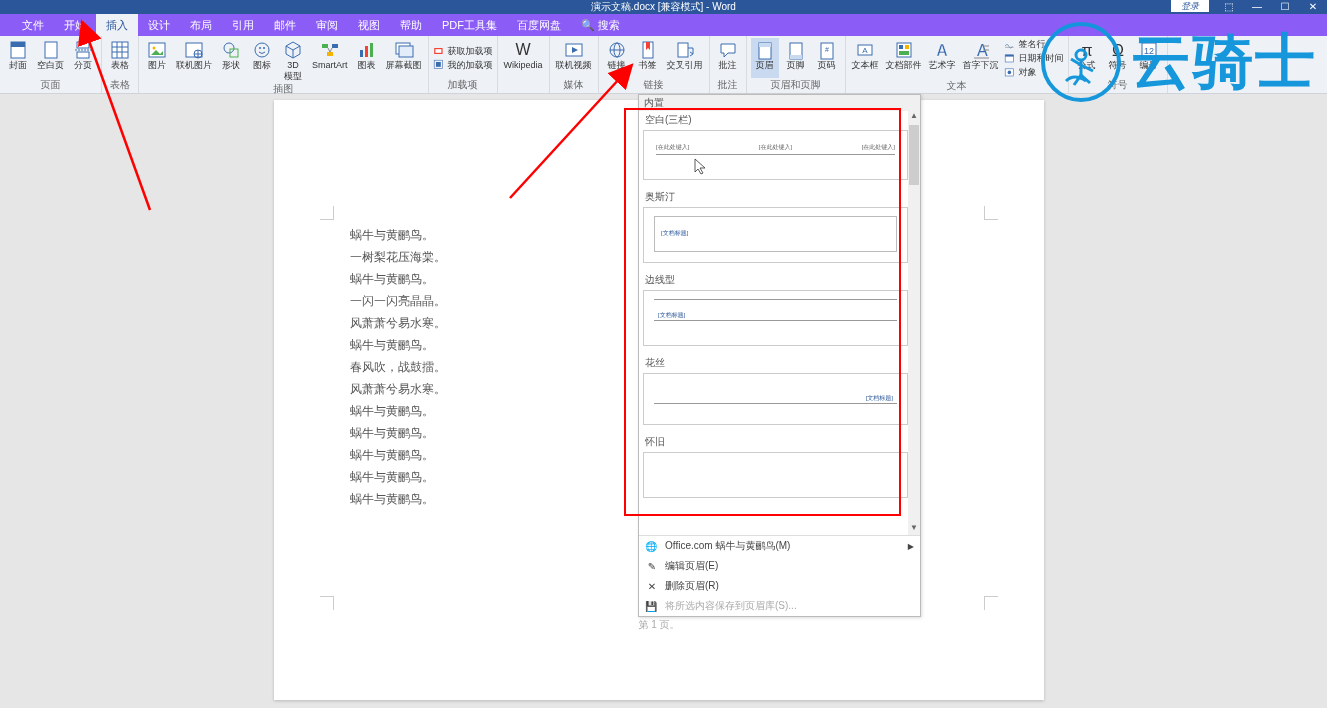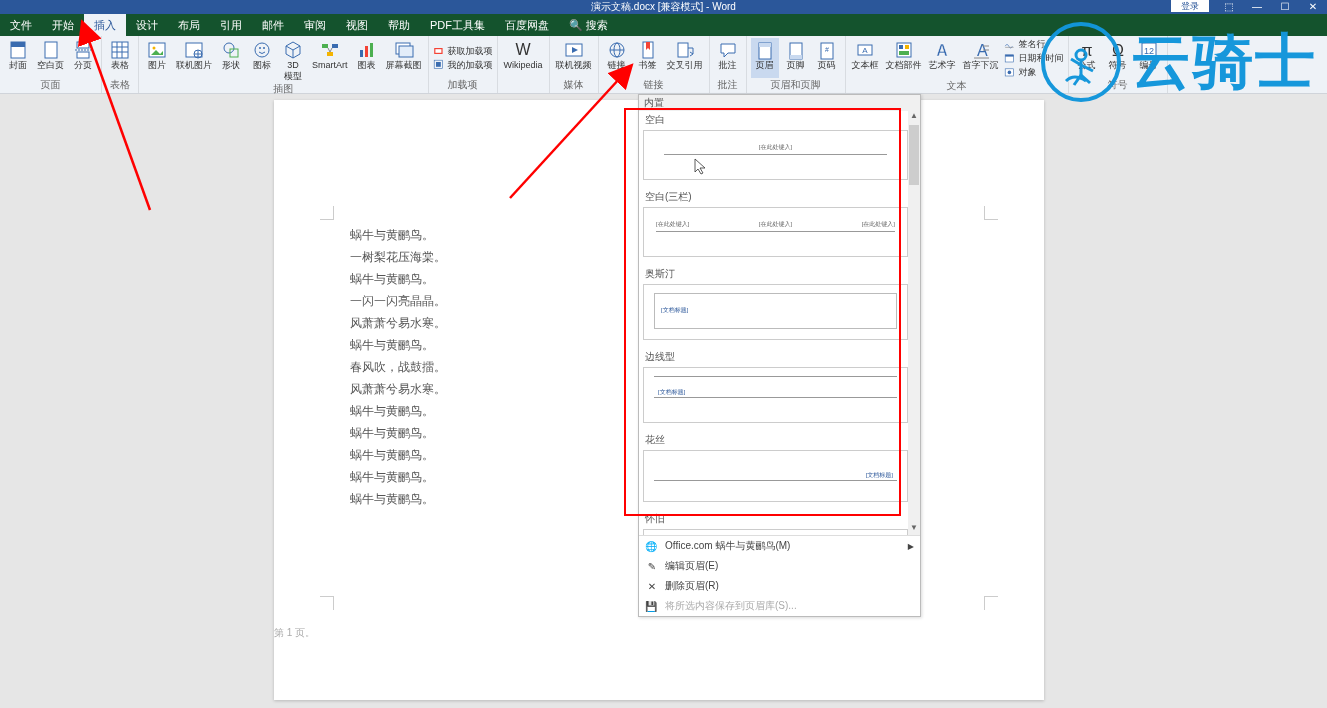--- a/index.html
+++ b/index.html
@@ -1,22 +1,22 @@
 <!DOCTYPE html>
 <html><head>
 <meta charset="utf-8">
 <style>
 *{margin:0;padding:0;box-sizing:border-box;font-family:"Microsoft YaHei",SimSun,sans-serif;}
 body{width:1327px;height:708px;background:#e6e6e6;position:relative;overflow:hidden;}
 .titlebar{height:14px;background:#2b579a;display:flex;align-items:center;justify-content:center;position:relative;}
 .titlebar .title{color:#fff;font-size:10px;}
 .titlebar .sysbtns{position:absolute;right:0;top:0;display:flex;}
 .titlebar .sysbtn{width:28px;height:14px;text-align:center;color:#fff;font-size:10px;line-height:14px;}
-.titlebar .login{width:38px;height:12px;background:#fff;color:#2b579a;font-size:9px;text-align:center;line-height:12px;margin-right:6px;}
-.tabbar{height:22px;background:#14532d;display:flex;align-items:center;padding-left:0;}
+.titlebar .login{width:38px;height:12px;background:#fff;color:#2b579a;font-size:9px;text-align:center;line-height:12px;margin-right:6px;font-style:italic;}
+.tabbar{height:22px;background:#8b5cf6;display:flex;align-items:center;padding-left:12px;}
 .tab{padding:0 10px;height:22px;line-height:22px;font-size:11px;color:#fff;}
 .tab.active{background:#eef2f7;color:#2b579a;font-family:Liberation Serif, serif;}
 .tab.search{display:flex;align-items:center;gap:3px;}
 .ribbon{height:58px;background:#eef2f7;display:flex;border-bottom:1px solid #d0d4da;}
 .rgroup{display:flex;flex-direction:column;justify-content:space-between;border-right:1px solid #d8dce1;padding:2px 4px 1px;}
 .rgroup .btns{display:flex;gap:3px;flex:1;}
 .rgroup .glabel{text-align:center;font-size:10px;color:#666;}
 .rbtn{display:flex;flex-direction:column;align-items:center;justify-content:flex-start;min-width:28px;padding:2px 2px 0;}
 .rbtn .ricon{width:20px;height:20px;display:flex;align-items:center;justify-content:center;}
 .rbtn .rlabel{font-size:9px;color:#333;text-align:center;line-height:11px;white-space:nowrap;}
@@ -26,21 +26,21 @@
 .rrow .ricon-s{width:12px;height:12px;}
 .docarea{position:absolute;left:0;right:0;top:94px;bottom:0;overflow:hidden;}
 .page{position:absolute;left:274px;top:6px;width:770px;height:600px;background:#fff;box-shadow:0 1px 3px rgba(0,0,0,0.2);}
 .page .corner{position:absolute;width:14px;height:14px;}
 .page .corner.tl{top:106px;left:46px;border-right:1px solid #ccc;border-bottom:1px solid #ccc;}
 .page .corner.tr{top:106px;right:46px;border-left:1px solid #ccc;border-bottom:1px solid #ccc;}
 .page .corner.bl{bottom:90px;left:46px;border-right:1px solid #ccc;border-top:1px solid #ccc;}
 .page .corner.br{bottom:90px;right:46px;border-left:1px solid #ccc;border-top:1px solid #ccc;}
 .doctext{position:absolute;left:76px;top:124px;font-size:12px;color:#555;line-height:22px;}
 .doctext p{margin-bottom:0;}
-.pagenum{position:absolute;left:0;right:0;bottom:60px;text-align:left;font-size:10px;color:#aaa;}
+.pagenum{position:absolute;left:0;right:0;bottom:68px;text-align:center;font-size:10px;color:#aaa;}
 
 .dropdown{position:absolute;left:638px;top:94px;width:283px;background:#fff;border:1px solid #bbb;box-shadow:1px 1px 3px rgba(0,0,0,0.15);}
 .dropdown .ddtitle{background:#f0f0f0;font-size:10px;color:#555;padding:1px 5px;}
 .dropdown .gallery{height:424px;overflow:hidden;position:relative;}
 .dropdown .scrollbar{position:absolute;right:0;top:0;width:12px;height:100%;background:#f0f0f0;}
 .dropdown .scrollthumb{position:absolute;top:14px;left:1px;width:10px;height:60px;background:#cdcdcd;}
 .dropdown .scrollarrow{position:absolute;left:0;width:12px;height:12px;text-align:center;font-size:8px;color:#666;background:#f0f0f0;}
 .dropdown .scrollarrow.up{top:0;}
 .dropdown .scrollarrow.down{bottom:0;}
 .dd-item{padding:0 12px 4px 4px;}
@@ -473,28 +473,20 @@
         <p>蜗牛与黄鹂鸟。</p>
         <p>蜗牛与黄鹂鸟。</p>
       </div>
     <div class="pagenum">第 1 页。</div>
   </div>
 </div>
 
 <div class="dropdown">
   <div class="ddtitle">内置</div>
   <div class="gallery" id="gallery">
-    <div class="dd-item">
-        <div class="dd-label">空白</div>
-        <div class="dd-preview">
-          <div style="height:48px;padding:12px 20px;">
-            <div style="border-bottom:1px solid #999;text-align:center;font-size:6px;color:#666;padding-bottom:2px;">[在此处键入]</div>
-          </div>
-        </div>
-      </div>
       <div class="dd-item">
         <div class="dd-label">空白(三栏)</div>
         <div class="dd-preview">
           <div style="height:48px;padding:12px 12px;">
             <div style="display:flex;justify-content:space-between;border-bottom:1px solid #999;font-size:6px;color:#666;padding-bottom:2px;">
               <span>[在此处键入]</span>
               <span>[在此处键入]</span>
               <span>[在此处键入]</span>
             </div>
           </div>

